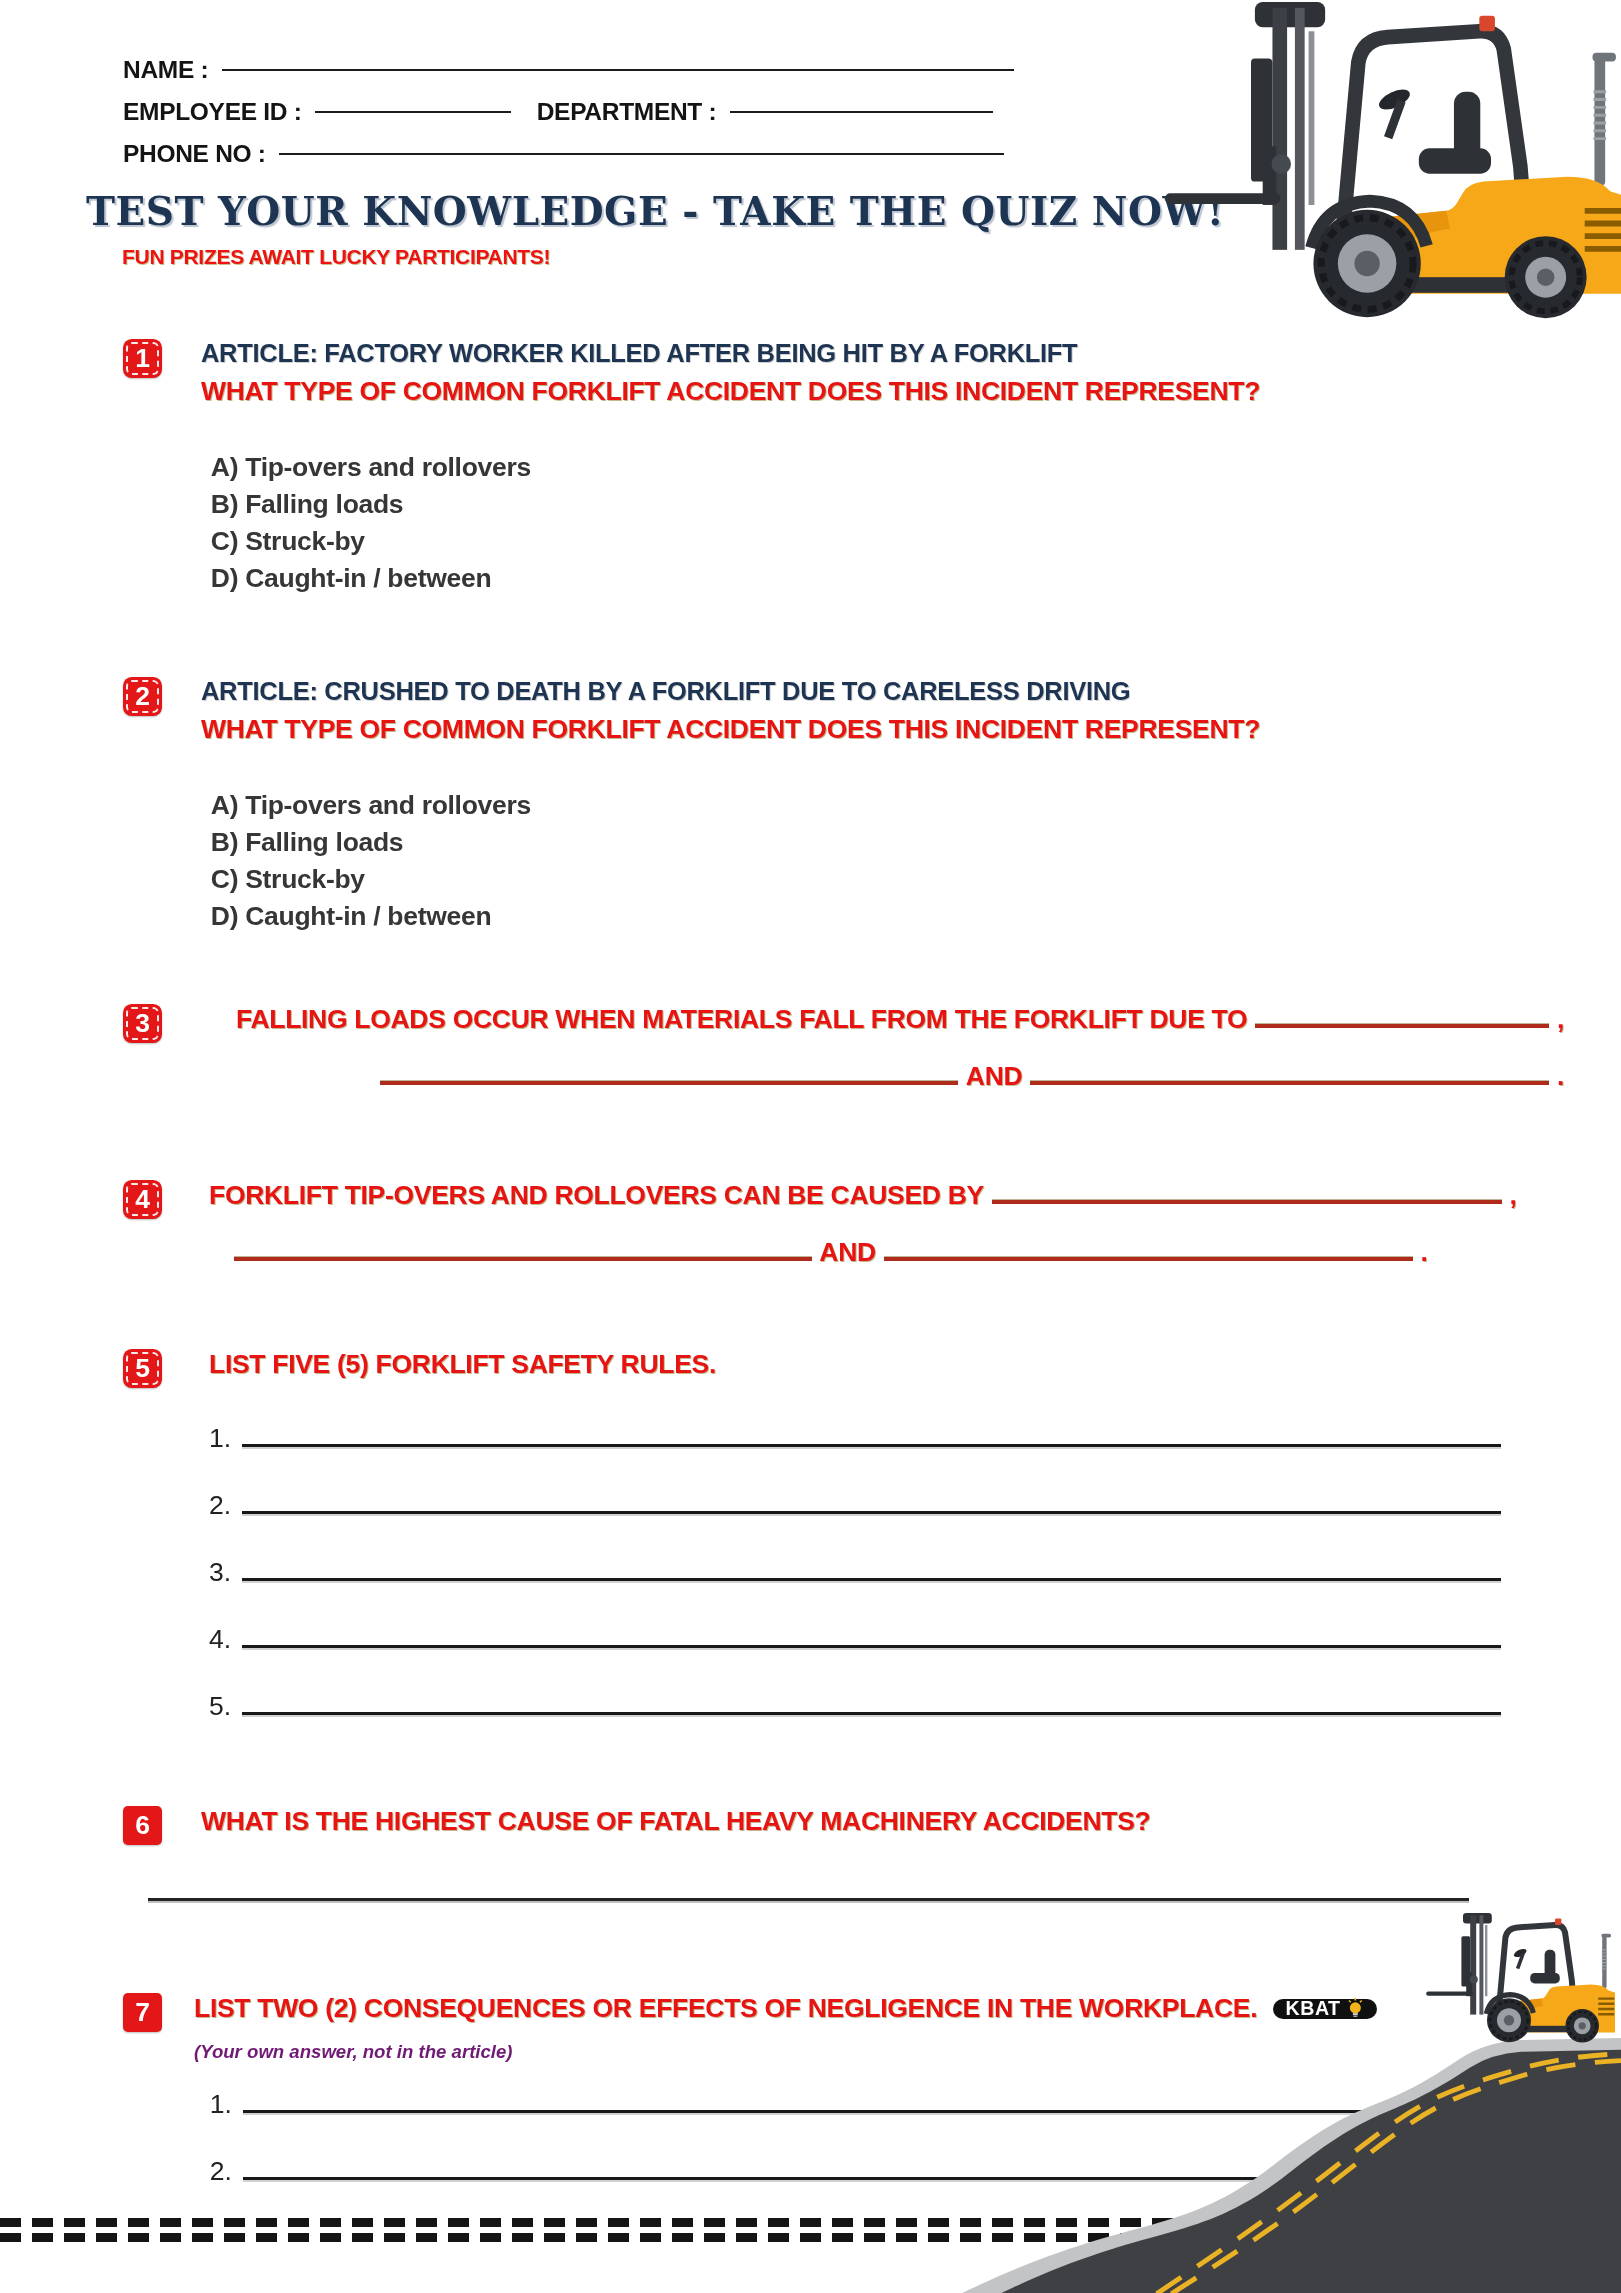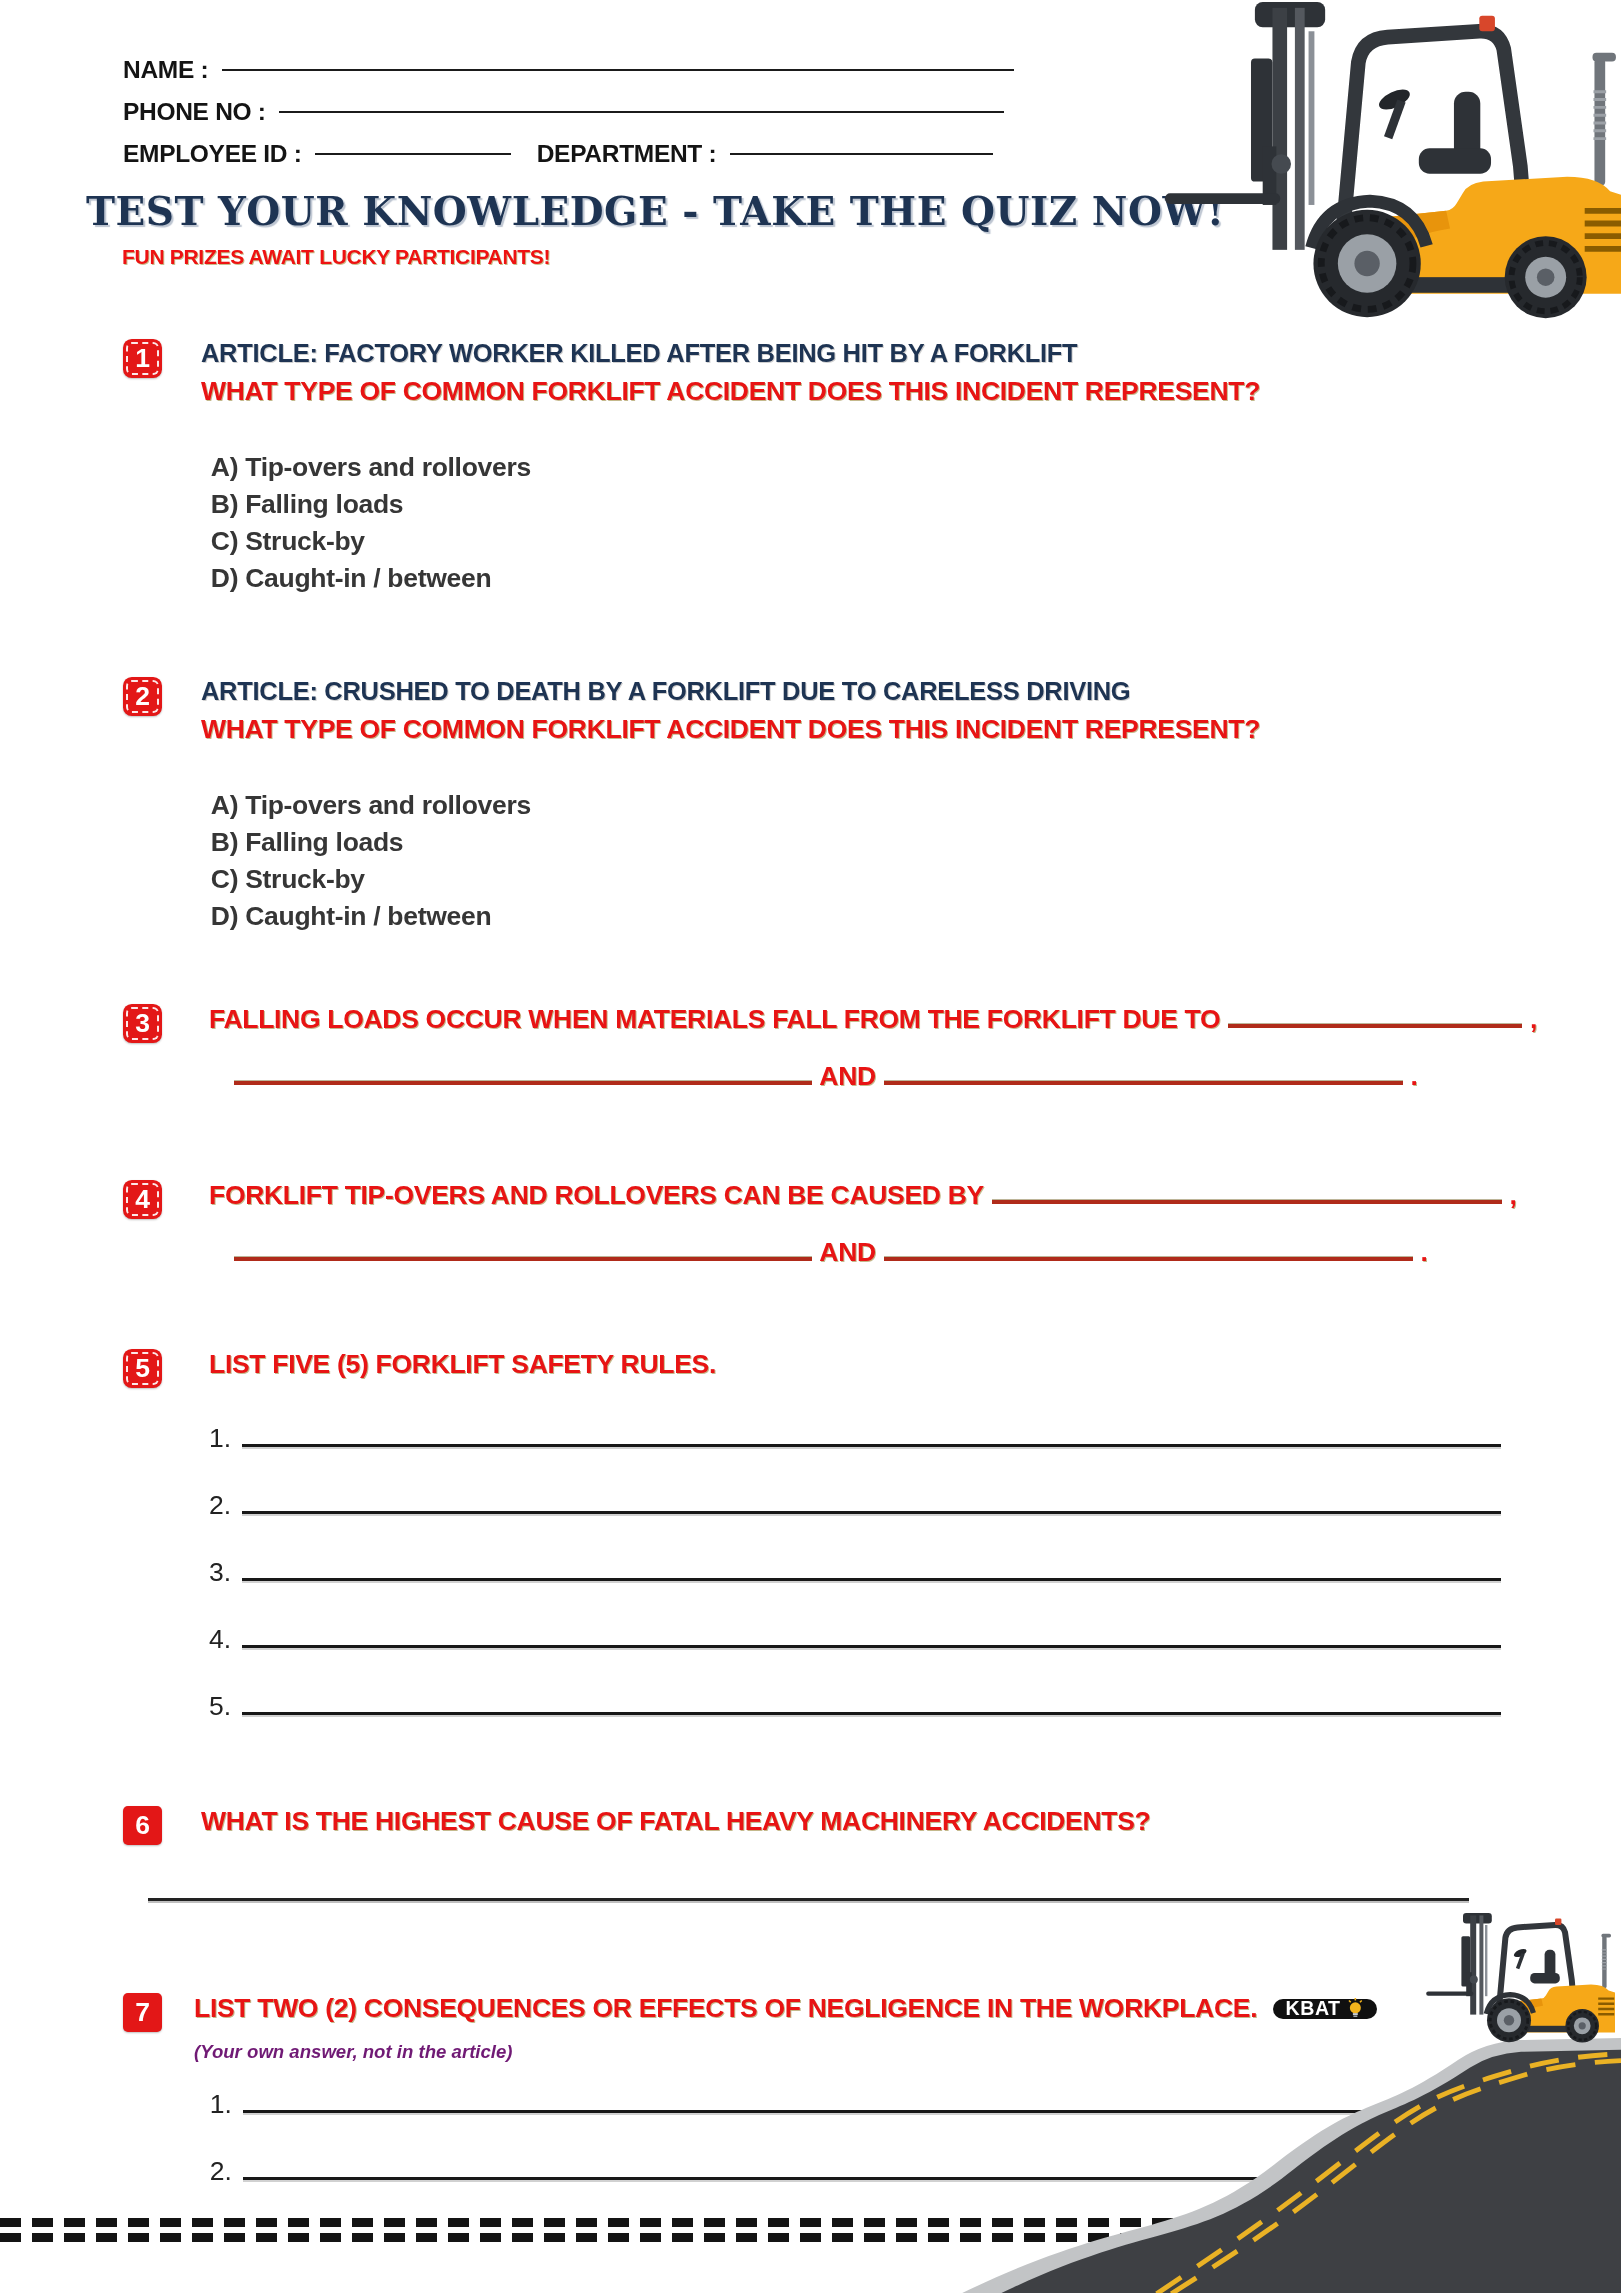--- a/index.html
+++ b/index.html
@@ -121,28 +121,28 @@
       <circle cx="398" cy="282" r="9" fill="#5a5f66"></circle>
     </symbol>
   </svg>
 
   <div class="id-fields">
     <div class="id-row">
       <span class="id-label">NAME :</span>
       <span class="id-blank w-name"></span>
     </div>
     <div class="id-row">
-      <span class="id-label">PHONE NO :</span>
-      <span class="id-blank w-phone"></span>
-    </div>
-    <div class="id-row">
       <span class="id-label">EMPLOYEE ID :</span>
       <span class="id-blank w-emp"></span>
       <span class="id-label dept-label">DEPARTMENT :</span>
       <span class="id-blank w-dept"></span>
+    </div>
+    <div class="id-row">
+      <span class="id-label">PHONE NO :</span>
+      <span class="id-blank w-phone"></span>
     </div>
   </div>
 
   <div class="title">TEST YOUR KNOWLEDGE - TAKE THE QUIZ NOW!</div>
   <div class="subtitle">FUN PRIZES AWAIT LUCKY PARTICIPANTS!</div>
 
   <svg class="forklift-top" viewBox="0 0 480 330">
     <use href="#forklift-art"></use>
   </svg>
 
@@ -169,21 +169,21 @@
         <div class="opt">A) Tip-overs and rollovers</div>
         <div class="opt">B) Falling loads</div>
         <div class="opt">C) Struck-by</div>
         <div class="opt">D) Caught-in / between</div>
       </div>
     </div>
   </div>
 
   <div class="qblock" style="top:1004px;">
     <div class="qbadge stitched">3</div>
-    <div class="qcontent" style="margin-left:86px;">
+    <div class="qcontent" style="margin-left:86px;text-align:right;">
       <div class="fill-row">
         <span class="red-q">FALLING LOADS OCCUR WHEN MATERIALS FALL FROM THE FORKLIFT DUE TO</span><span class="blank-red" style="width:294px;"></span><span class="red-q">,</span>
       </div>
       <div class="fill-row line2">
         <span class="blank-red" style="width:578px;margin-left:0;"></span><span class="red-q">AND</span><span class="blank-red" style="width:519px;"></span><span class="red-q">.</span>
       </div>
     </div>
   </div>
 
   <div class="qblock" style="top:1180px;">

